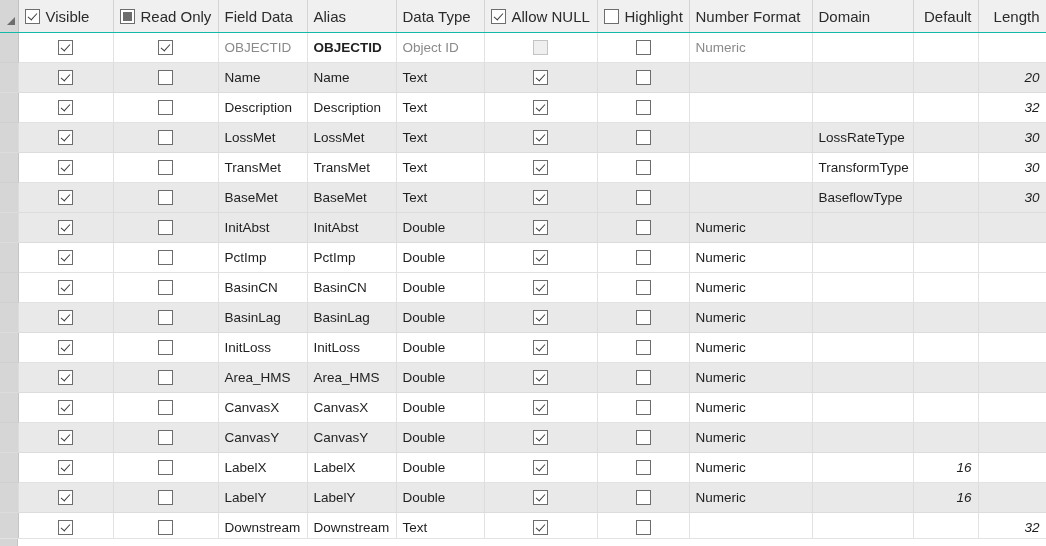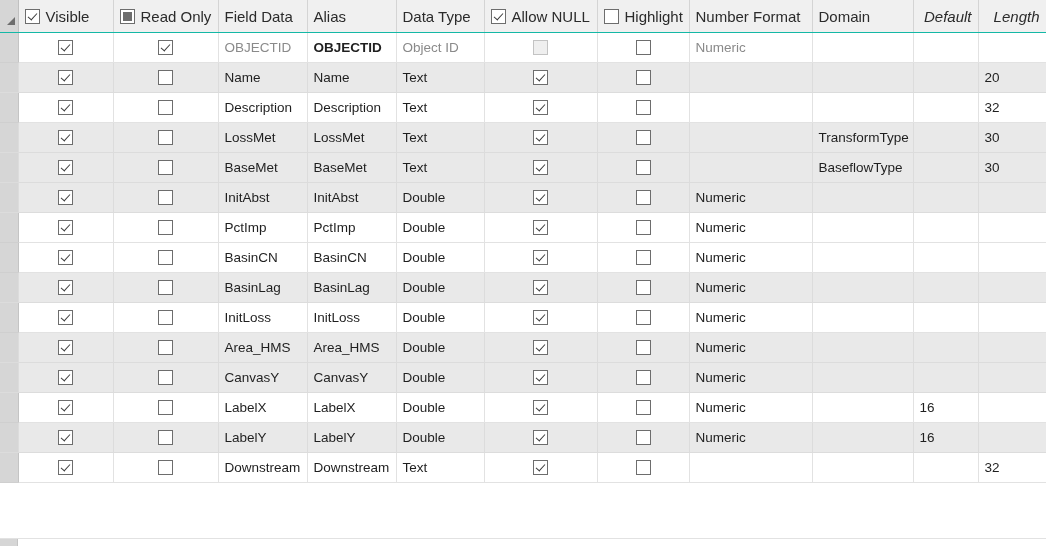--- a/index.html
+++ b/index.html
@@ -51,21 +51,20 @@
     box-sizing: border-box;
   }
   thead th.gutter-head {
     background: #d6d6d6;
     border-right: 1px solid #c0c0c0;
     padding: 0;
     position: relative;
   }
   thead th.num-head {
     text-align: right;
-    font-style: italic;
   }
   .corner-tri {
     position: absolute;
     right: 3px;
     bottom: 7px;
     width: 0;
     height: 0;
     border-left: 8px solid transparent;
     border-bottom: 8px solid #6e6e6e;
   }
@@ -140,21 +139,21 @@
     background: #d6d6d6 !important;
     border-right: 1px solid #c4c4c4;
     border-bottom: 1px solid #cfcfcf;
     padding: 0;
   }
   td.cb-cell {
     text-align: center;
     padding: 0;
   }
   td.cb-cell .cb { vertical-align: middle; }
-  td.num-cell { text-align: left; }
+  td.num-cell { text-align: right; font-style: italic; }
   td.muted { color: #8a8a8a; }
   td.bold-cell { font-weight: bold; }
 
   .bottom-strip {
     position: absolute;
     left: 0;
     top: 538px;
     width: 1046px;
     height: 8px;
     background: #ffffff;
@@ -299,20 +298,34 @@
         <tr class="data-row row-even">
           <td class="gutter-cell"></td>
           <td class="cb-cell"><span class="cb checked"></span></td>
           <td class="cb-cell"><span class="cb"></span></td>
           <td class="">LossMet</td>
           <td class="">LossMet</td>
           <td class="">Text</td>
           <td class="cb-cell"><span class="cb checked"></span></td>
           <td class="cb-cell"><span class="cb"></span></td>
           <td class=""></td>
+          <td class="">LossRateType</td>
+          <td class="num-cell"></td>
+          <td class="num-cell">30</td>
+        </tr>
+        <tr class="data-row row-odd">
+          <td class="gutter-cell"></td>
+          <td class="cb-cell"><span class="cb checked"></span></td>
+          <td class="cb-cell"><span class="cb"></span></td>
+          <td class="">TransMet</td>
+          <td class="">TransMet</td>
+          <td class="">Text</td>
+          <td class="cb-cell"><span class="cb checked"></span></td>
+          <td class="cb-cell"><span class="cb"></span></td>
+          <td class=""></td>
           <td class="">TransformType</td>
           <td class="num-cell"></td>
           <td class="num-cell">30</td>
         </tr>
         <tr class="data-row row-even">
           <td class="gutter-cell"></td>
           <td class="cb-cell"><span class="cb checked"></span></td>
           <td class="cb-cell"><span class="cb"></span></td>
           <td class="">BaseMet</td>
           <td class="">BaseMet</td>
@@ -393,20 +406,34 @@
           <td class=""></td>
           <td class="num-cell"></td>
           <td class="num-cell"></td>
         </tr>
         <tr class="data-row row-even">
           <td class="gutter-cell"></td>
           <td class="cb-cell"><span class="cb checked"></span></td>
           <td class="cb-cell"><span class="cb"></span></td>
           <td class="">Area_HMS</td>
           <td class="">Area_HMS</td>
+          <td class="">Double</td>
+          <td class="cb-cell"><span class="cb checked"></span></td>
+          <td class="cb-cell"><span class="cb"></span></td>
+          <td class="">Numeric</td>
+          <td class=""></td>
+          <td class="num-cell"></td>
+          <td class="num-cell"></td>
+        </tr>
+        <tr class="data-row row-odd">
+          <td class="gutter-cell"></td>
+          <td class="cb-cell"><span class="cb checked"></span></td>
+          <td class="cb-cell"><span class="cb"></span></td>
+          <td class="">CanvasX</td>
+          <td class="">CanvasX</td>
           <td class="">Double</td>
           <td class="cb-cell"><span class="cb checked"></span></td>
           <td class="cb-cell"><span class="cb"></span></td>
           <td class="">Numeric</td>
           <td class=""></td>
           <td class="num-cell"></td>
           <td class="num-cell"></td>
         </tr>
         <tr class="data-row row-even">
           <td class="gutter-cell"></td>

